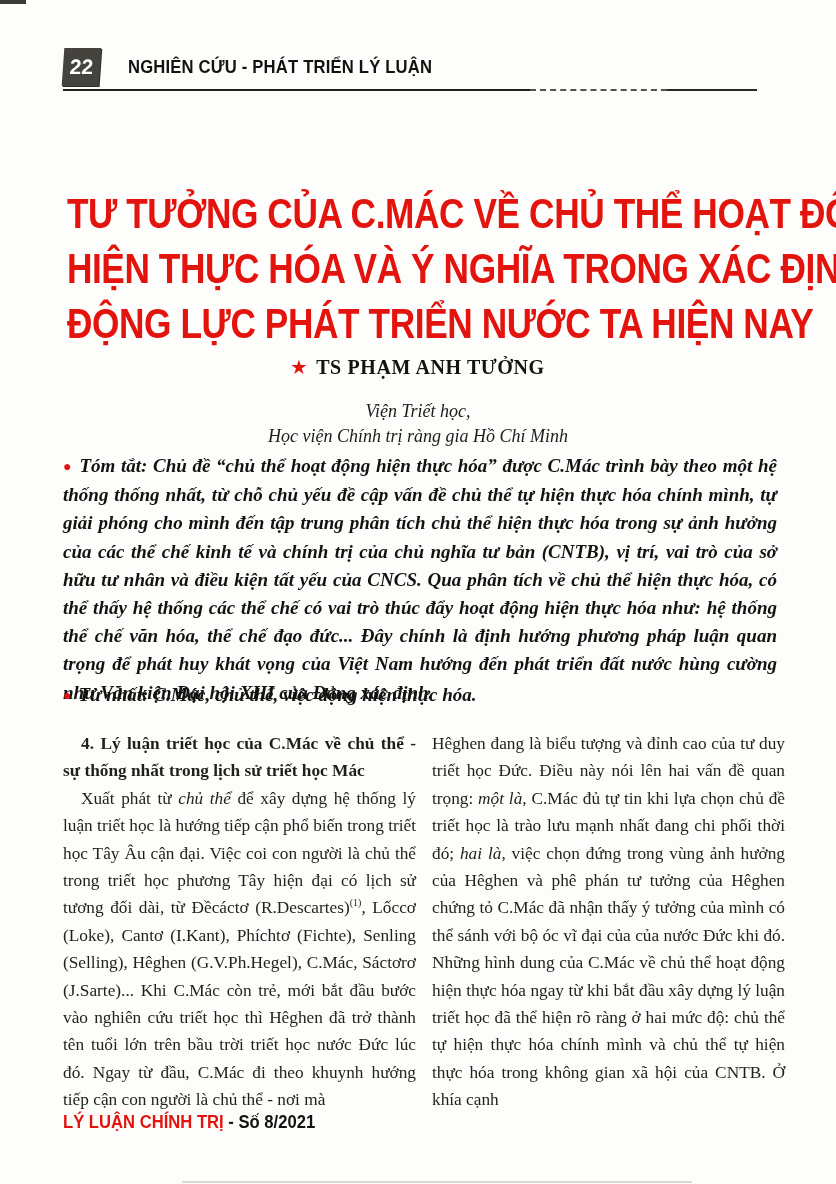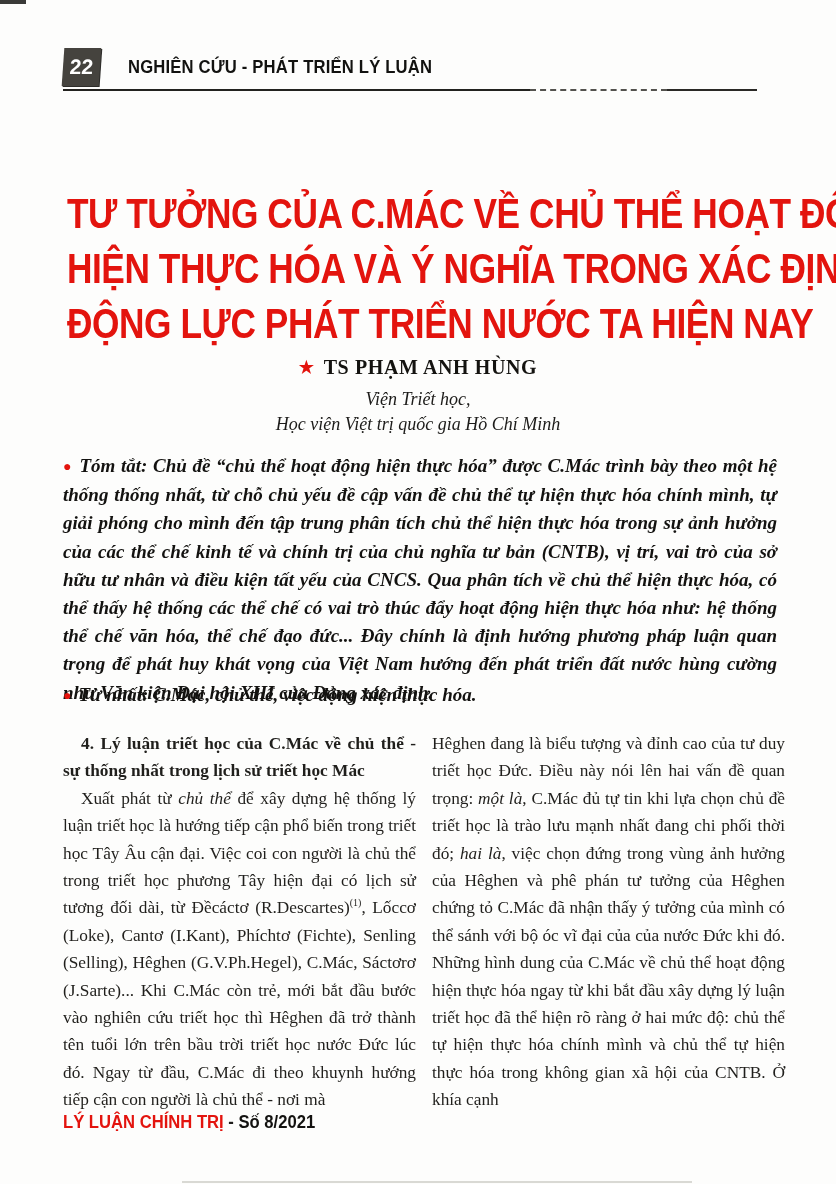--- a/index.html
+++ b/index.html
@@ -45,21 +45,21 @@
   }
   .article-title .tline{
     display:block;white-space:nowrap;transform:scaleX(.84);transform-origin:50% 50%;
     letter-spacing:-0.5px;
   }
 
   
   .author-block{position:absolute;top:356px;left:0;width:836px;text-align:center;}
   .author-name{font-weight:bold;font-size:20px;letter-spacing:.6px;color:#141310;}
   .star{color:var(--accent-red);font-size:17px;margin-right:9px;vertical-align:1px;}
-  .affiliation{font-style:italic;font-size:18px;line-height:25px;margin-top:8px;color:#17161).4;}
+  .affiliation{font-style:italic;font-size:18px;line-height:25px;margin-top:20px;color:#17161).4;}
   .affiliation div{line-height:25px;}
 
   
   .abstract{
     position:absolute;top:452px;left:63px;width:714px;
     font-weight:bold;font-style:italic;font-size:19px;line-height:28.2px;
     text-align:justify;color:#131210;
   }
   .bullet{color:var(--accent-red);font-size:14px;margin-right:7px;font-style:normal;vertical-align:1px;}
   .keywords{
@@ -110,25 +110,25 @@
   </div>
 
   <h1 class="article-title">
     <span class="tline">TƯ TƯỞNG CỦA C.MÁC VỀ CHỦ THỂ HOẠT ĐỘNG</span>
     <span class="tline">HIỆN THỰC HÓA VÀ Ý NGHĨA TRONG XÁC ĐỊNH</span>
     <span class="tline">ĐỘNG LỰC PHÁT TRIỂN NƯỚC TA HIỆN NAY</span>
   </h1>
 
   <div class="author-block">
     <div class="author-name">
-      <span class="star">★</span><span>TS PHẠM ANH HÙNG</span>
+      <span class="star">★</span><span>TS PHẠM ANH TƯỞNG</span>
     </div>
     <div class="affiliation">
       <div>Viện Triết học,</div>
-      <div>Học viện Việt trị quốc gia Hồ Chí Minh</div>
+      <div>Học viện Chính trị ràng gia Hồ Chí Minh</div>
     </div>
   </div>
 
   <div class="abstract">
     <span class="bullet">●</span><span>Tóm tắt:</span>
     <span>Chủ đề “chủ thể hoạt động hiện thực hóa” được C.Mác trình bày theo một hệ thống thống nhất, từ chỗ chủ yếu đề cập vấn đề chủ thể tự hiện thực hóa chính mình, tự giải phóng cho mình đến tập trung phân tích chủ thể hiện thực hóa trong sự ảnh hưởng của các thể chế kinh tế và chính trị của chủ nghĩa tư bản (CNTB), vị trí, vai trò của sở hữu tư nhân và điều kiện tất yếu của CNCS. Qua phân tích về chủ thể hiện thực hóa, có thể thấy hệ thống các thể chế có vai trò thúc đẩy hoạt động hiện thực hóa như: hệ thống thể chế văn hóa, thể chế đạo đức... Đây chính là định hướng phương pháp luận quan trọng để phát huy khát vọng của Việt Nam hướng đến phát triển đất nước hùng cường như Văn kiện Đại hội XIII của Đảng xác định.</span>
   </div>
 
   <div class="keywords">
     <span class="bullet">●</span><span>Từ nhất:</span>

